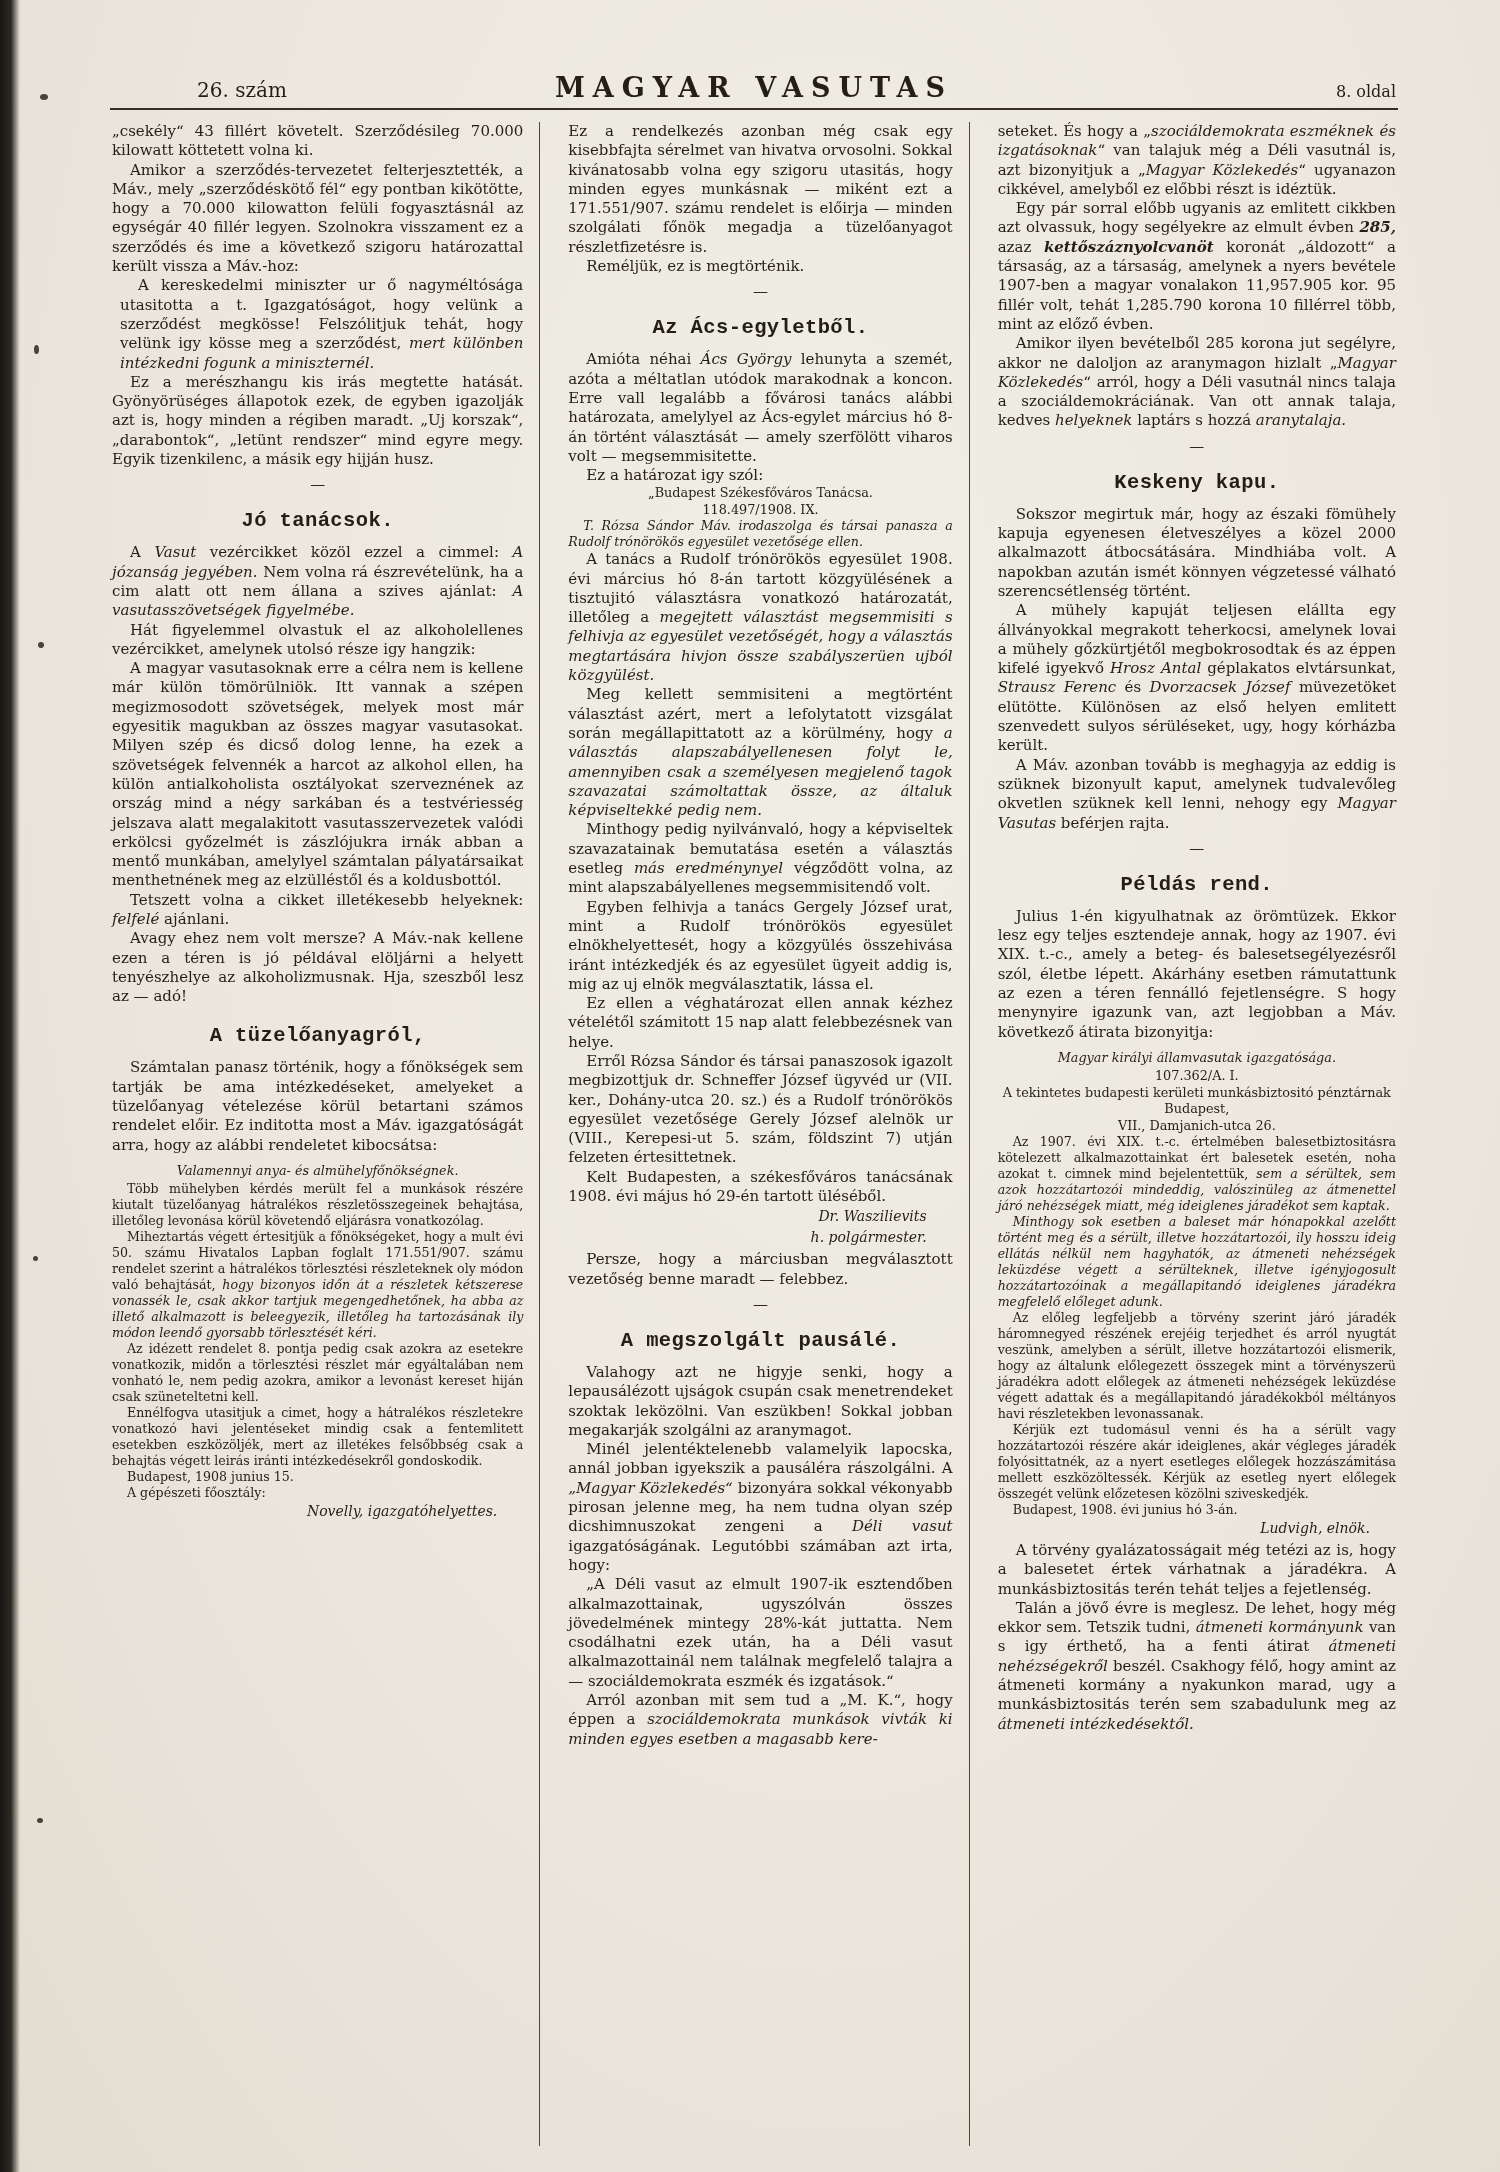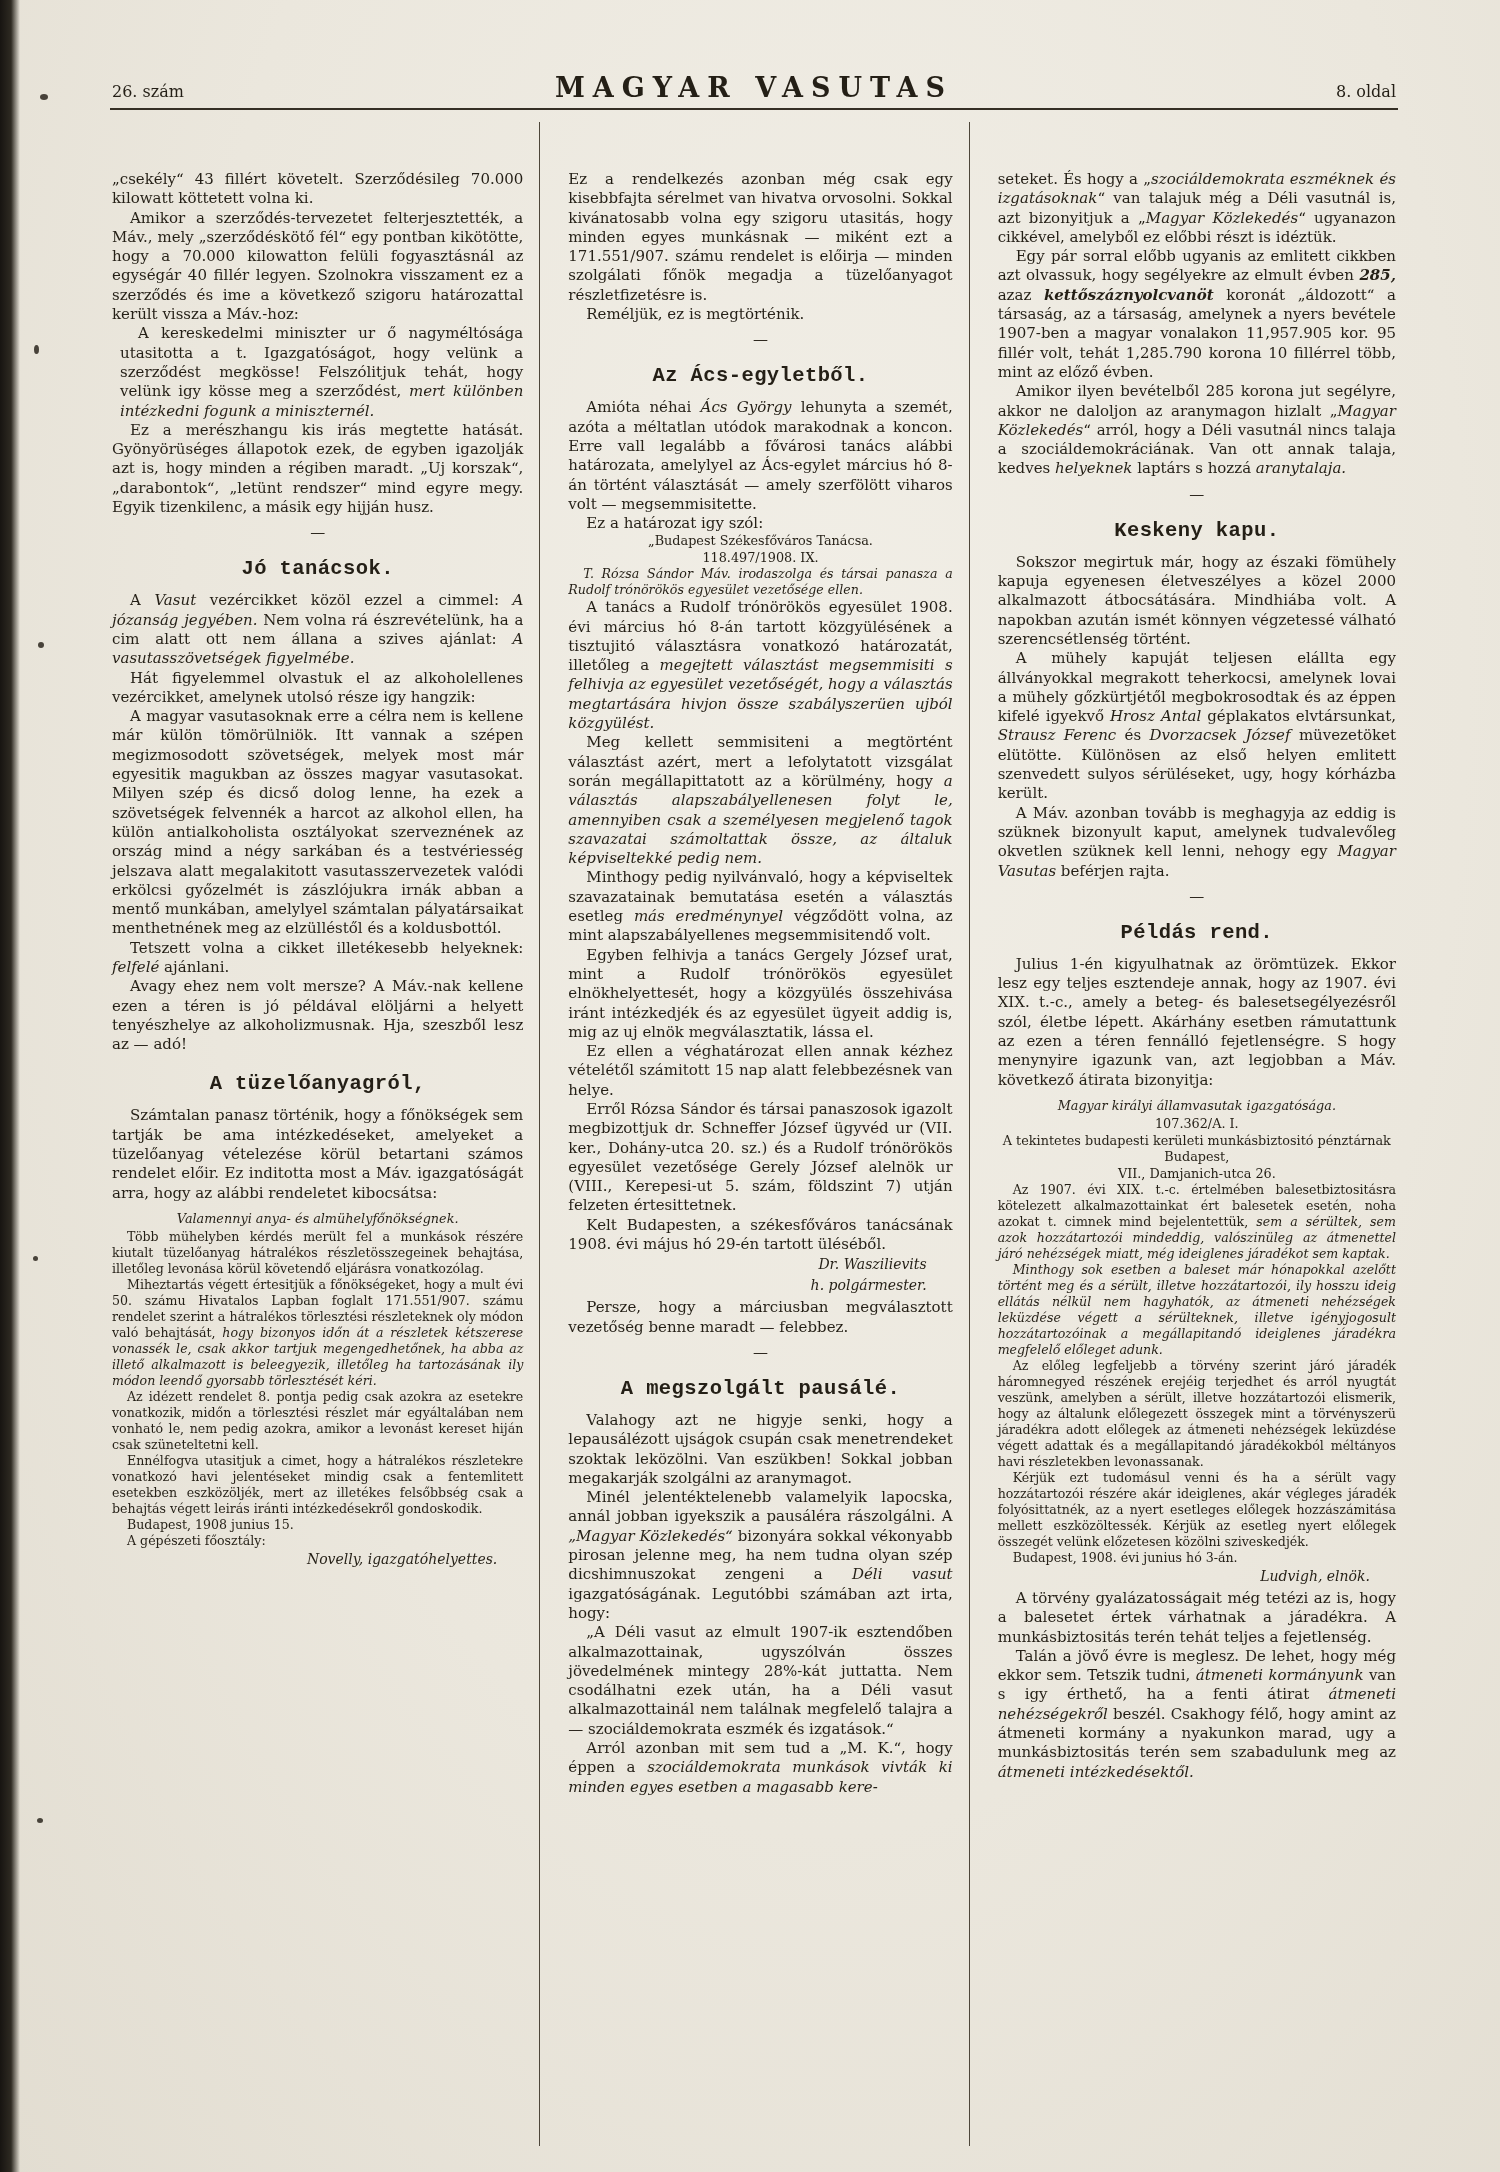--- a/index.html
+++ b/index.html
@@ -5,31 +5,31 @@
   *{box-sizing:border-box;}
   html,body{margin:0;padding:0;}
   body{background:#6e6a63;}
   .page{position:relative;width:1500px;height:2172px;overflow:hidden;
     background:radial-gradient(ellipse at 55% 30%, #f1eee6 0%, #ebe7dd 55%, #e2ddd1 100%);
     color:#241f16;font-family:"DejaVu Serif","Liberation Serif",serif;}
   .scan-edge{position:absolute;left:0;top:0;width:20px;height:2172px;
     background:linear-gradient(90deg,#171411 0%,#2e2a22 55%,rgba(46,42,34,0) 100%);}
   .speck{position:absolute;background:#2b261d;border-radius:50%;opacity:.85;}
   .header{position:absolute;top:72px;left:112px;width:1284px;display:flex;align-items:baseline;}
-  .issue{width:260px;font-size:16px;}
+  .issue{width:260px;font-size:20px;text-align:center;}
   .masthead{flex:1;text-align:center;font-weight:bold;font-size:27px;letter-spacing:8px;}
   .pageno{width:260px;text-align:right;font-size:16px;}
   .head-rule{position:absolute;top:108px;left:110px;width:1288px;border-top:2px solid #352f25;}
   .cols{position:absolute;top:122px;left:110px;width:1288px;bottom:26px;display:flex;}
   .col{width:33.333%;padding:0 16px;overflow:hidden;}
   .col:first-child{padding-left:2px;}
   .col:last-child{padding-right:2px;}
   .col + .col{border-left:1px solid #4d463a;padding-left:28px;}
   .p{font-size:15px;line-height:19.3px;text-align:justify;text-indent:18px;margin:0;}
-  .noind{text-indent:0;margin-top:48px;}
+  .noind{text-indent:0;}
   .pq{padding-left:8px;}
   h2.h{font-size:20.5px;line-height:24px;text-align:center;font-weight:bold;margin:18px 0 10px;letter-spacing:.4px;font-family:Liberation Mono, monospace;}
   .dash{text-align:center;font-size:15px;line-height:13px;margin:9px 0 5px;}
   .s{font-size:12.6px;line-height:16px;text-align:justify;text-indent:15px;margin:0;}
   .sc{font-size:12.8px;line-height:16.4px;text-align:center;text-indent:0;margin:0;}
   .si{font-size:12.8px;line-height:16.4px;font-style:italic;text-align:center;margin:8px 0 2px;}
   .sij{font-size:12.6px;line-height:16px;font-style:italic;text-align:justify;text-indent:15px;margin:0;}
   .sigr{font-size:14px;line-height:17px;font-style:italic;text-align:right;padding-right:26px;margin:2px 0 4px;}
   .it{font-style:italic;}
   .bd{font-weight:bold;}

